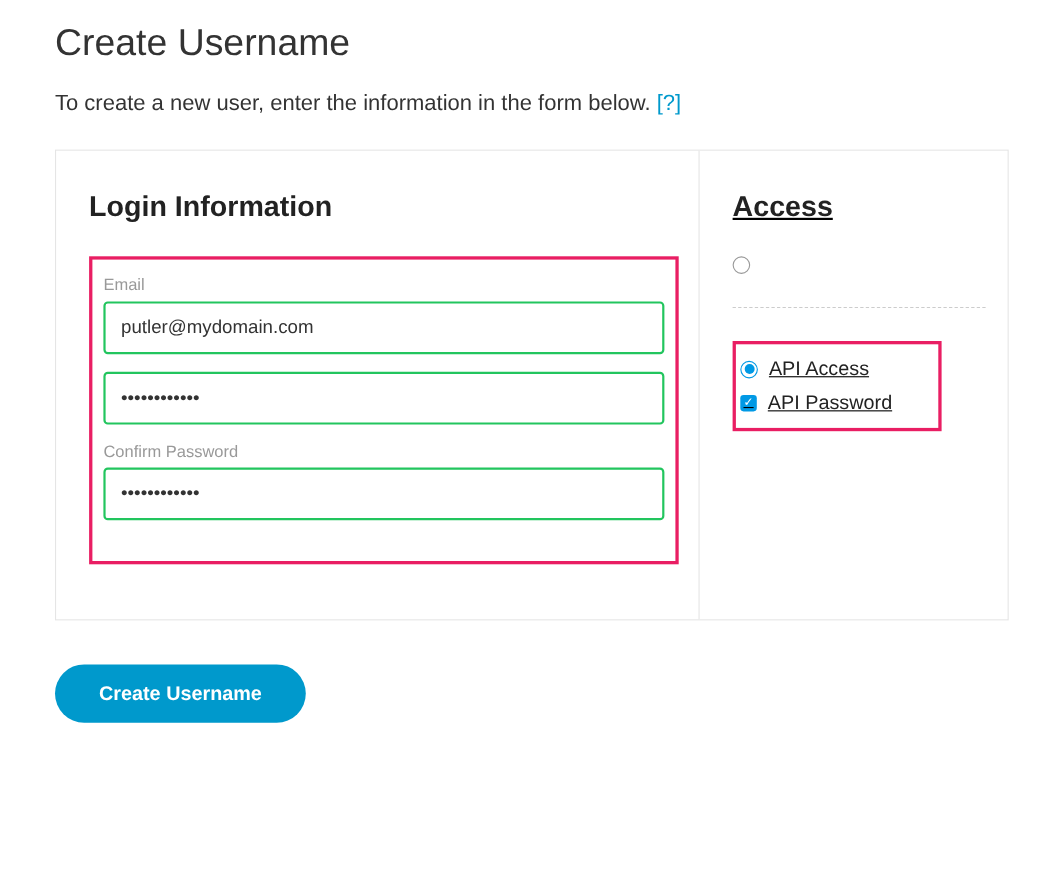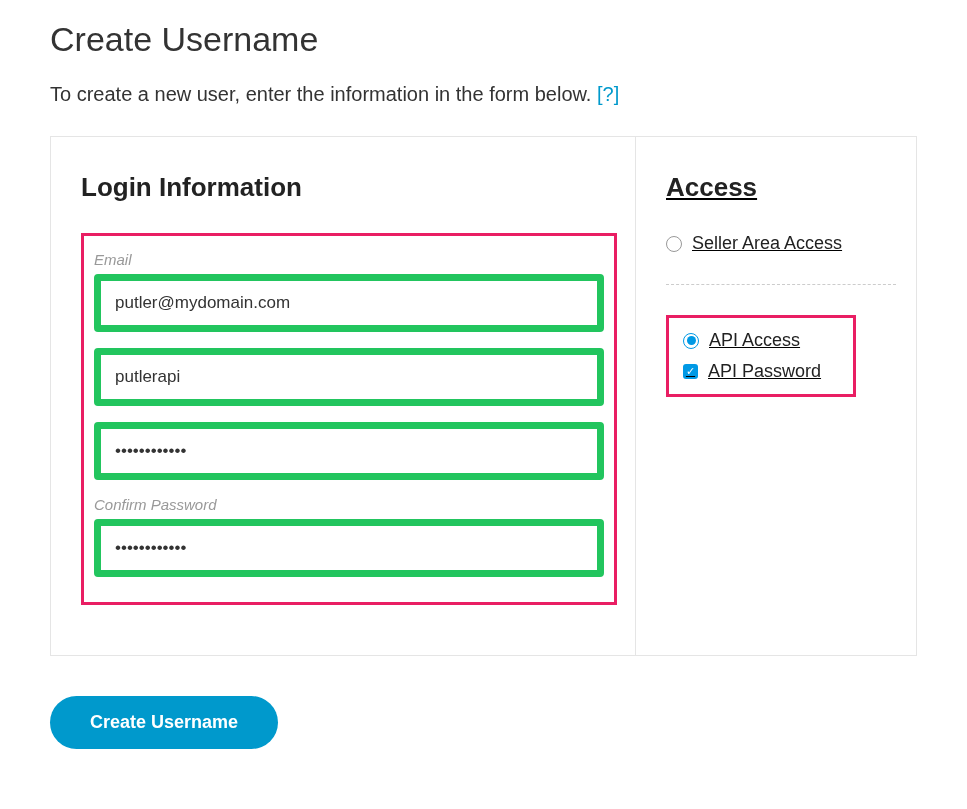--- a/index.html
+++ b/index.html
@@ -50,49 +50,48 @@
       margin-bottom: 30px;
     }
     .highlight-box {
       border: 3px solid #e91e63;
       padding: 15px 10px 25px 10px;
     }
     .field-group {
       margin-bottom: 16px;
     }
     .field-group:last-child {
-      margin-bottom: 0;
+      margin-bottom: 12px;
     }
     .field-label {
       display: block;
       font-size: 15px;
       color: #999999;
       margin-bottom: 6px;
-      font-style: italic;
     }
     .text-input {
       width: 100%;
       padding: 12px 14px;
       font-size: 17px;
       color: #333333;
-      border: 7px solid #22c55e;
+      border: 2px solid #22c55e;
       border-radius: 4px;
       background: #ffffff;
     }
     .access-group {
       padding-bottom: 30px;
     }
     .divider {
       border: none;
       border-top: 1px dashed #cccccc;
       margin: 0;
     }
     .access-box {
       border: 3px solid #e91e63;
-      padding: 12px 10px 12px 14px;
+      padding: 12px 10px 12px 4px;
       margin-top: 30px;
       width: 190px;
     }
     .radio-row, .checkbox-row {
       display: flex;
       align-items: center;
       margin-bottom: 10px;
     }
     .radio-row:last-child, .checkbox-row:last-child {
       margin-bottom: 0;
@@ -166,42 +165,40 @@
     <h2 class="section-title">Login Information</h2>
 
     <div class="highlight-box">
 
       <div class="field-group">
         <label class="field-label">Email</label>
         <input type="text" class="text-input" value="putler@mydomain.com" style="">
       </div>
 
       <div class="field-group">
-        <input type="text" class="text-input" value="putlerapi" style="">
       </div>
 
       <div class="field-group">
         <input type="text" class="text-input" value="••••••••••••" style="">
       </div>
 
       <div class="field-group">
         <label class="field-label">Confirm Password</label>
         <input type="text" class="text-input" value="••••••••••••" style="">
       </div>
 
     </div>
   </div>
 
   <div class="access-section">
     <h2 class="section-title">Access</h2>
 
     <div class="access-group">
       <div class="radio-row">
         <span class="radio-circle"></span>
-        <span class="option-label">Seller Area Access</span>
       </div>
     </div>
 
     <hr class="divider">
 
     <div class="access-box">
       <div class="radio-row">
         <span class="radio-circle checked">
           <span class="radio-dot"></span>
         </span>

